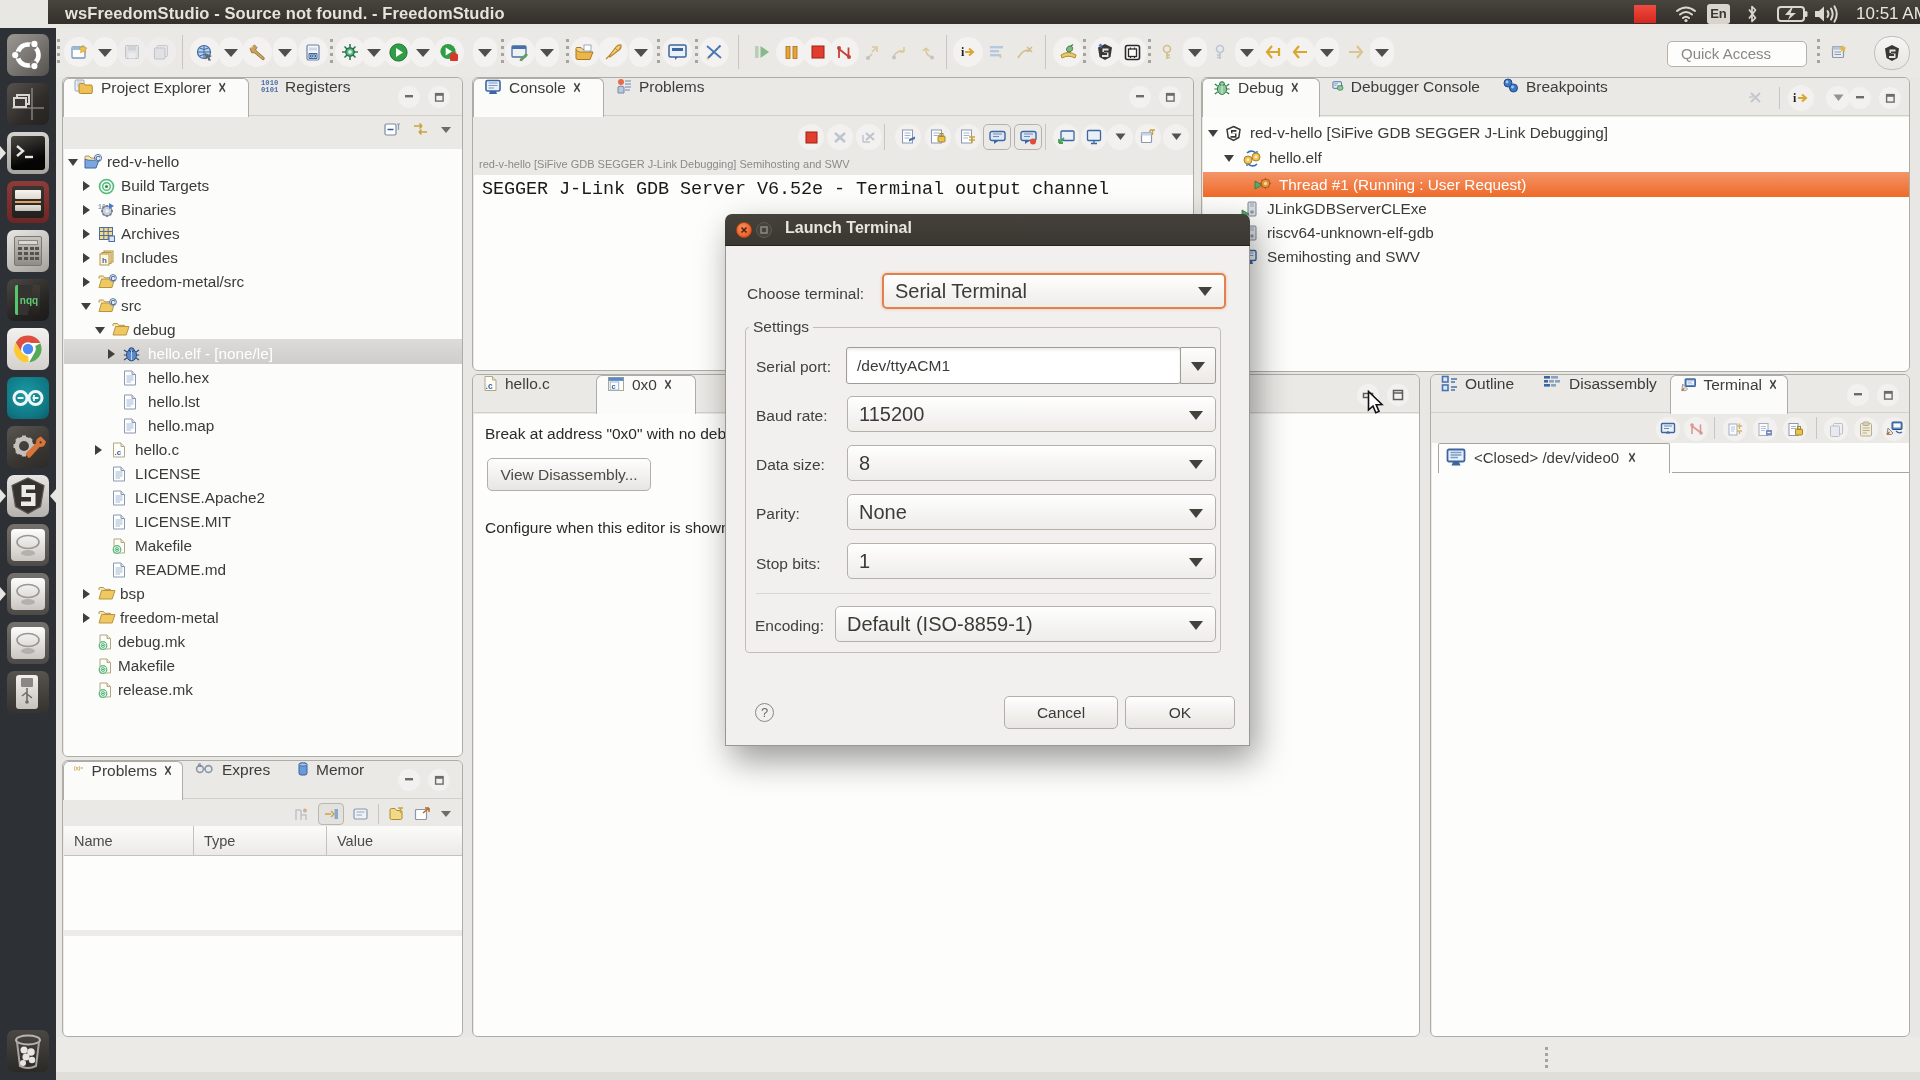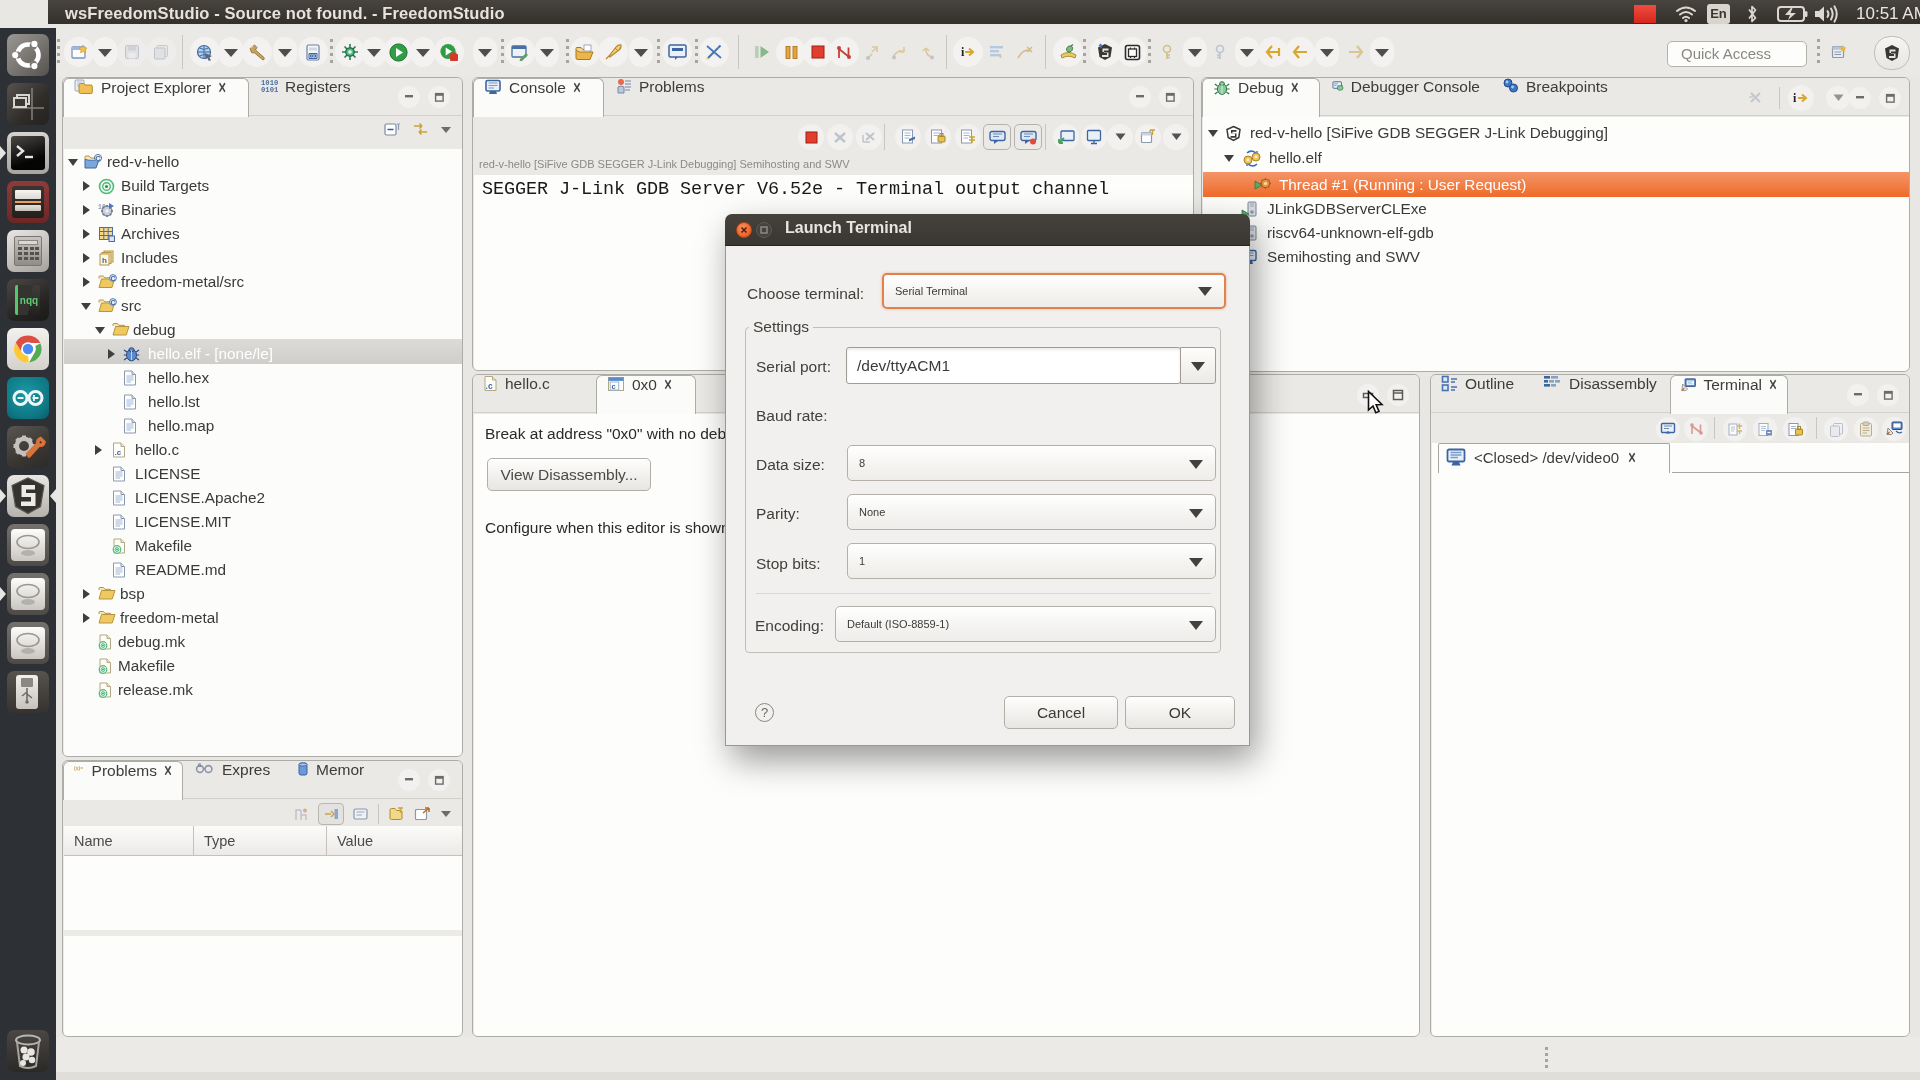--- a/index.html
+++ b/index.html
@@ -56,21 +56,21 @@
   
   #dialog { position:absolute; left:725px; top:214px; width:525px; height:532px;
     box-shadow:6px 14px 34px rgba(0,0,0,0.40); border-radius:8px 8px 2px 2px; }
   #dlg-title { position:absolute; left:0; top:0; width:100%; height:32px;
     background:linear-gradient(#45413b,#3a3631); border-radius:7px 7px 0 0;
     border-bottom:1px solid #262420; }
   #dlg-body { position:absolute; left:0; top:32px; width:100%; height:500px; background:#f2f0ee;
     border:1px solid #9b978f; border-top:none; }
   .dlabel { position:absolute; font-size:15.5px; color:#41403c; }
   .combo { position:absolute; height:36px; border:1px solid #b5b1aa; border-radius:5px;
-    background:linear-gradient(#ffffff,#f4f3f1 60%,#efedea); font-size:11px; color:#3c3b38;
+    background:linear-gradient(#ffffff,#f4f3f1 60%,#efedea); font-size:20px; color:#3c3b38;
     display:flex; align-items:center; padding-left:11px; }
   .combo .carr { position:absolute; right:12px; top:14px; width:0; height:0;
     border-left:7px solid transparent; border-right:7px solid transparent; border-top:9px solid #43413d; }
   .btn { position:absolute; height:33px; border:1px solid #b3afa8; border-radius:5px;
     background:linear-gradient(#fefefe,#f1efec 60%,#e8e6e2); font-size:15.5px; color:#3c3b38;
     display:flex; align-items:center; justify-content:center; }
 </style>
 </head>
 <body>
 <div id="topbar">
@@ -1448,20 +1448,21 @@
       <legend style="font-size:15.5px;color:#41403c;padding:0 4px;margin-left:3px;">Settings</legend>
     </fieldset>
 
     <div class="dlabel" style="left:30px;top:112px;">Serial port:</div>
     <div style="position:absolute;left:120px;top:101px;width:335px;height:37px;background:#fff;border:1px solid #a09c95;border-radius:3px;box-shadow:inset 0 2px 3px rgba(0,0,0,0.08);font-size:15.5px;color:#3c3b38;line-height:35px;padding-left:10px;">/dev/ttyACM1</div>
     <div style="position:absolute;left:454px;top:101px;width:36px;height:37px;background:linear-gradient(#fdfdfc,#eceae6);border:1px solid #a09c95;border-radius:0 3px 3px 0;">
       <div class="carr" style="position:absolute;right:10px;top:14px;width:0;height:0;border-left:7px solid transparent;border-right:7px solid transparent;border-top:9px solid #43413d;"></div>
     </div>
 
     <div class="dlabel" style="left:30px;top:161px;">Baud rate:</div>
+    <div class="combo" style="left:121px;top:150px;width:369px;">115200<span class="carr"></span></div>
 
     <div class="dlabel" style="left:30px;top:210px;">Data size:</div>
     <div class="combo" style="left:121px;top:199px;width:369px;">8<span class="carr"></span></div>
 
     <div class="dlabel" style="left:30px;top:259px;">Parity:</div>
     <div class="combo" style="left:121px;top:248px;width:369px;">None<span class="carr"></span></div>
 
     <div class="dlabel" style="left:30px;top:309px;">Stop bits:</div>
     <div class="combo" style="left:121px;top:297px;width:369px;">1<span class="carr"></span></div>
 

